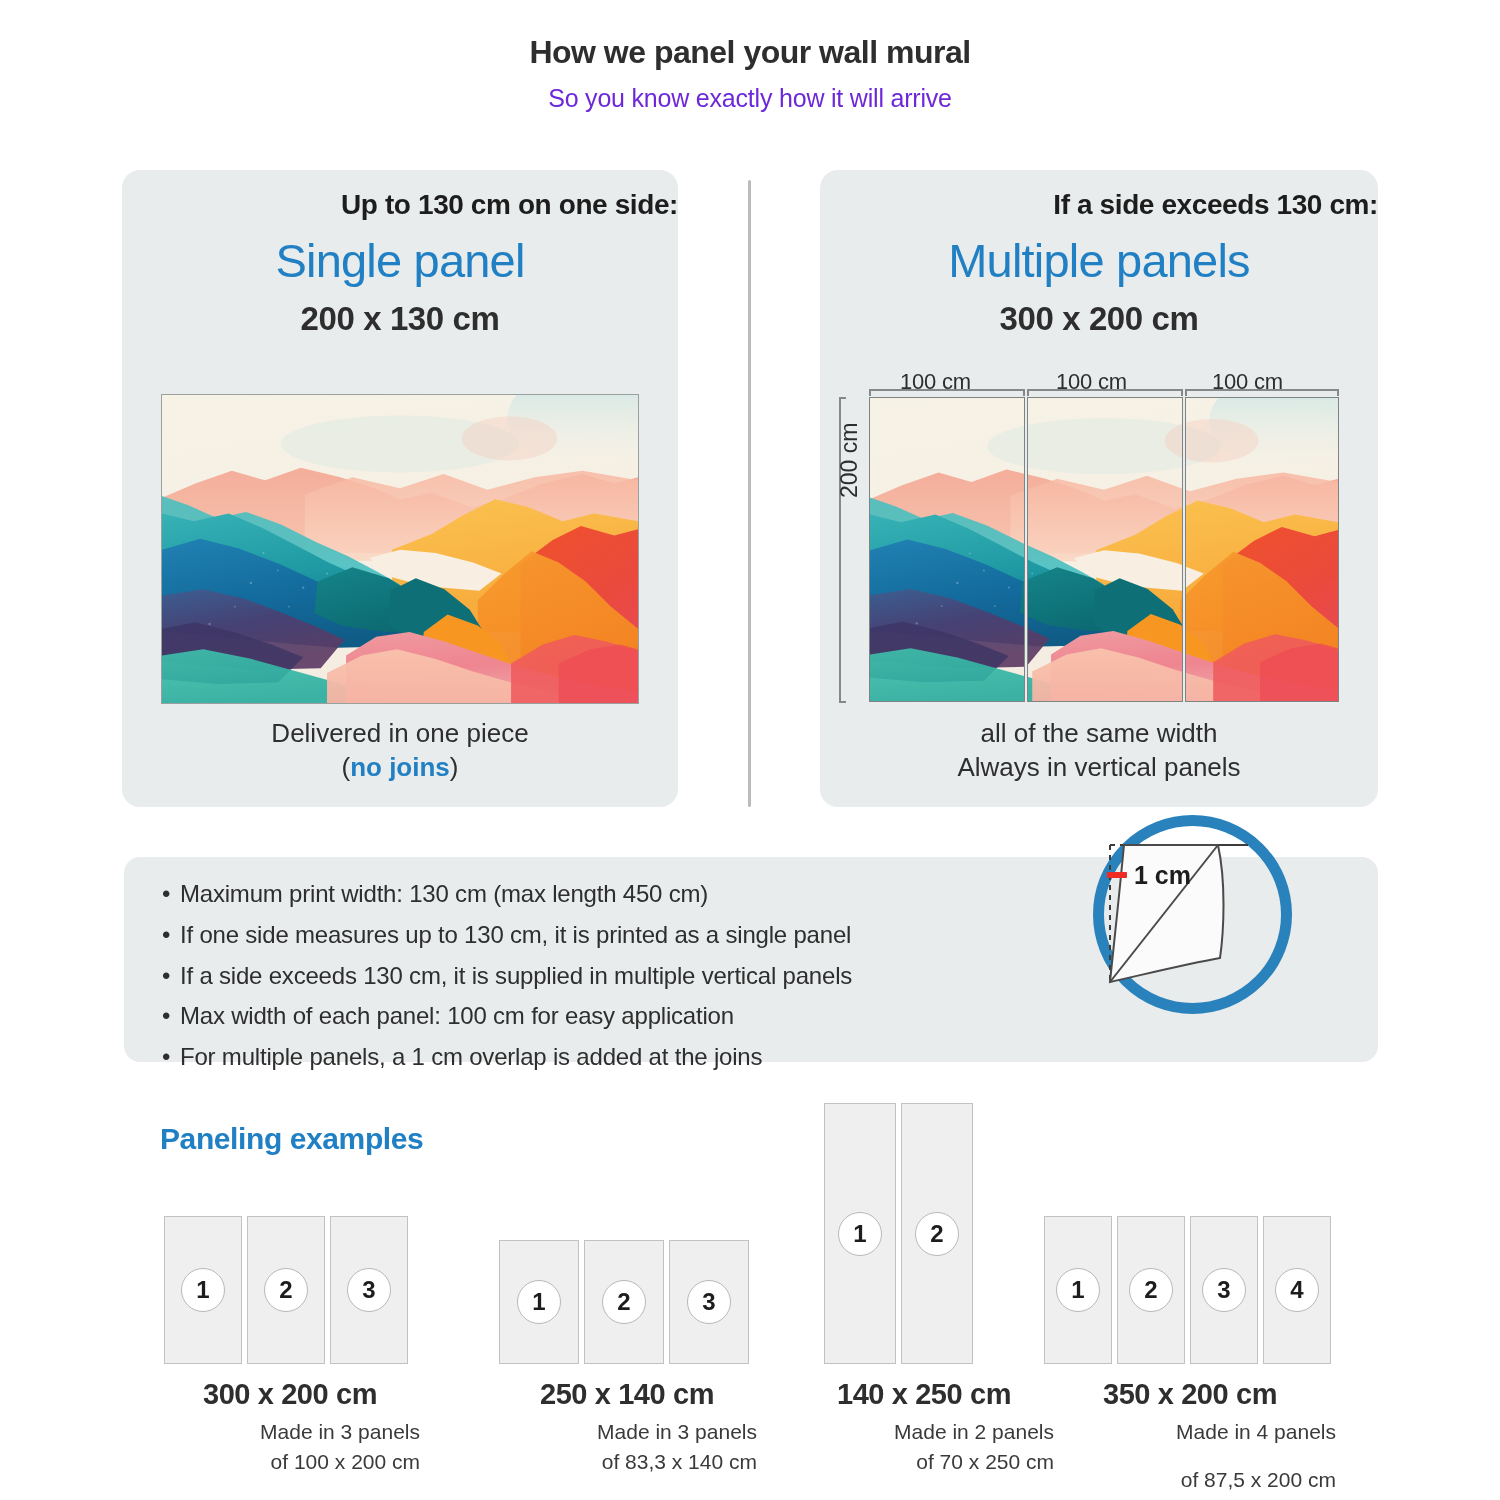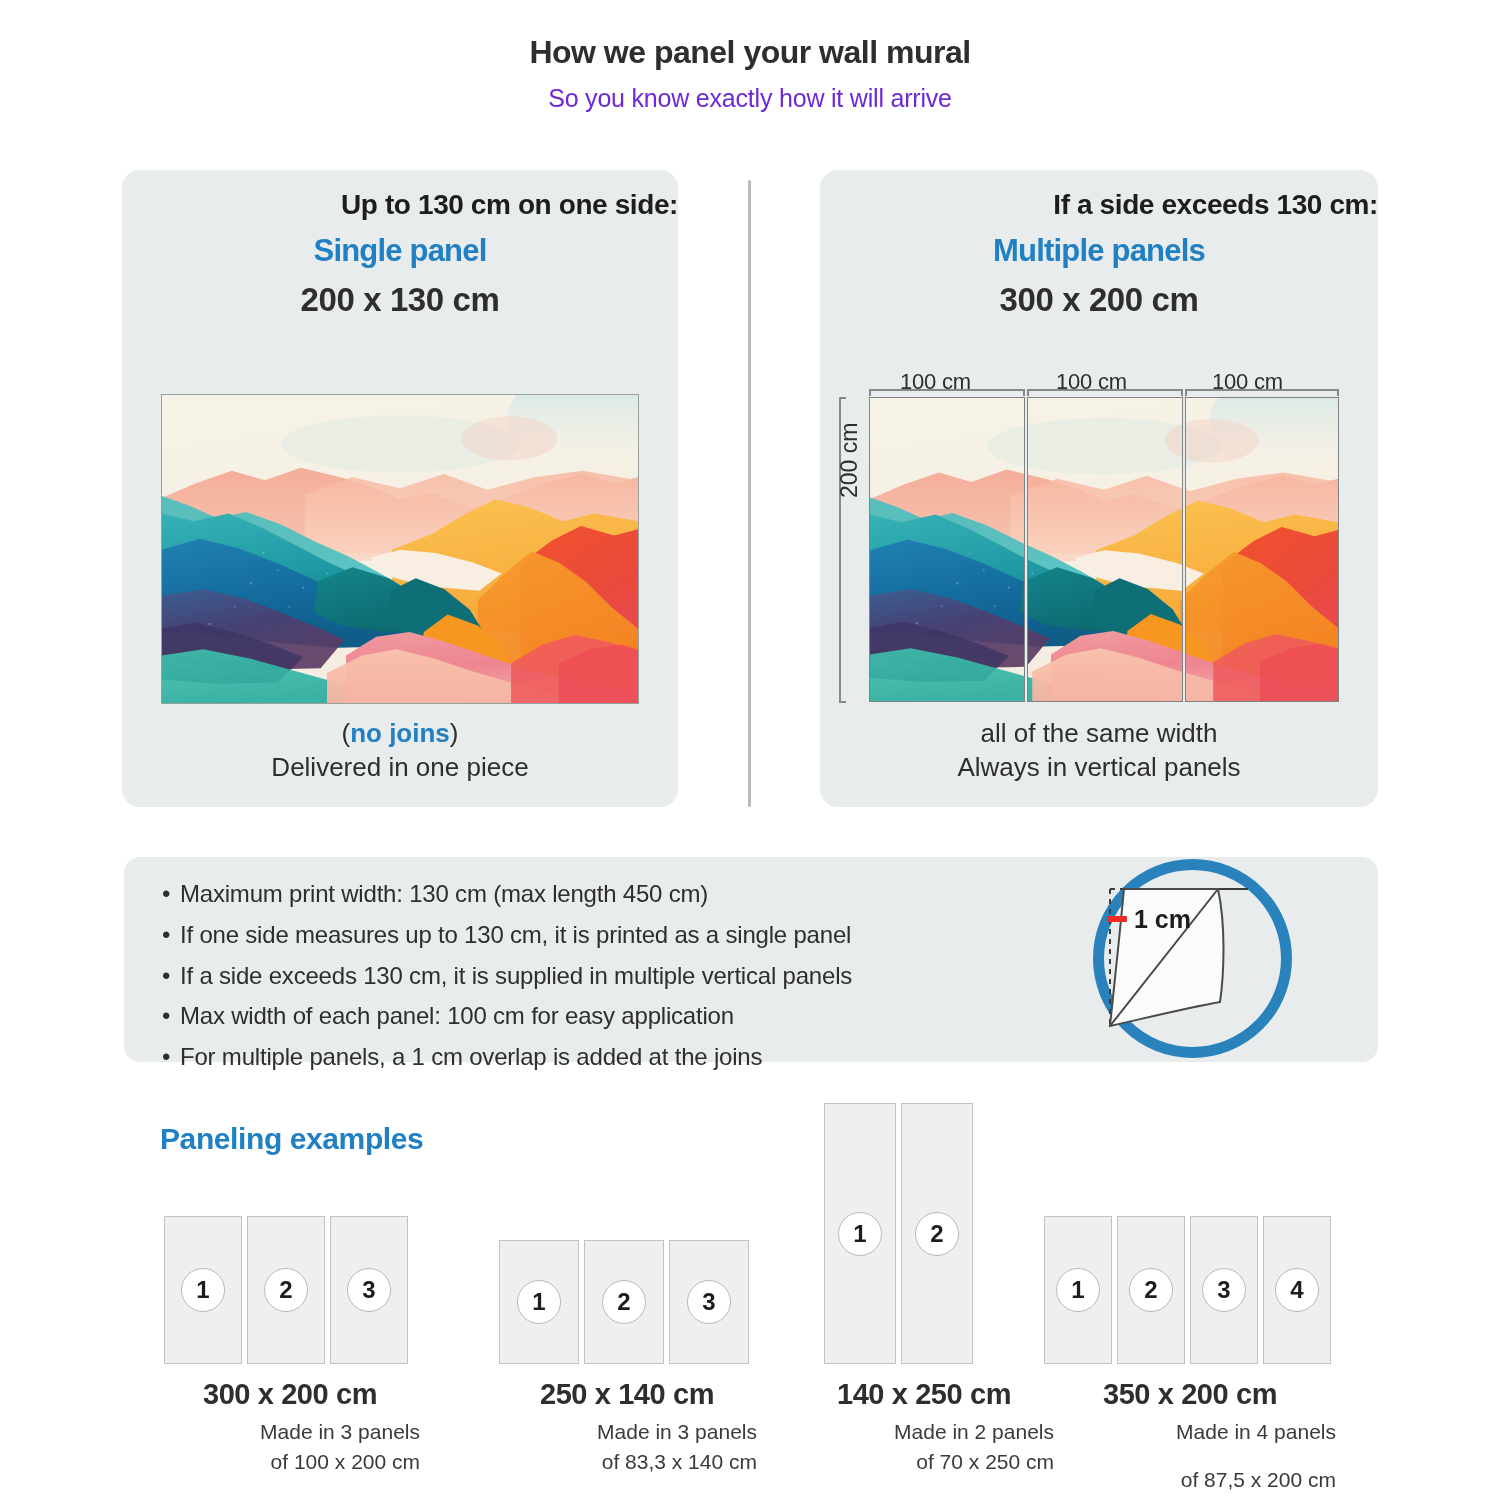--- a/index.html
+++ b/index.html
@@ -25,21 +25,21 @@
     position:absolute; background:#e8ecec; border-radius:18px;
   }
   #card-single { left:122px; top:170px; width:556px; height:637px; }
   #card-multi  { left:820px; top:170px; width:558px; height:637px; }
 
   .card-kicker {
     text-align:right; font-size:28px; font-weight:bold; color:#1d1d1d;
     margin-top:19px; letter-spacing:-0.4px;
   }
   .card-headline {
-    text-align:center; font-size:31px; font-weight:bold; color:#2180c4;
+    text-align:center; font-size:47px; font-weight:normal; color:#2180c4;
     margin-top:12px; letter-spacing:-0.8px;
   }
   .card-dims {
     text-align:center; font-size:33px; font-weight:bold; color:#2e2e2e;
     margin-top:12px; letter-spacing:-0.4px;
   }
   .card-footer {
     position:absolute; left:0; bottom:22px; width:100%; text-align:center;
     font-size:26px; line-height:1.33; color:#2e2e2e;
   }
@@ -83,21 +83,21 @@
   #rules-list { position:absolute; left:38px; top:20px; width:900px; }
   .rule-row { display:flex; align-items:flex-start; margin-bottom:6px; }
   .rule-bullet {
     width:18px; flex:0 0 18px; font-size:24px; line-height:1.45;
     color:#2e2e2e; text-align:left;
   }
   .rule-text { font-size:24px; line-height:1.45; color:#2e2e2e; letter-spacing:-0.2px; }
 
   
   #overlap-badge {
-    position:absolute; left:1090px; top:856px; width:205px; height:205px;
+    position:absolute; left:1090px; top:812px; width:205px; height:205px;
   }
   #overlap-badge svg { display:block; }
 
   
   #examples-title {
     position:absolute; left:160px; top:1122px;
     font-size:30px; font-weight:bold; color:#2180c4; letter-spacing:-0.4px;
   }
   .example { position:absolute; }
   .ex-panels { position:absolute; display:flex; }
@@ -241,24 +241,24 @@
       </g>
     </symbol>
   </defs>
 </svg>
 
 <div class="card" id="card-single">
   <div class="card-kicker">Up to 130 cm on one side:</div>
   <div class="card-headline">Single panel</div>
   <div class="card-dims">200 x 130 cm</div>
   <div class="card-footer">
+    <div>Delivered in one piece</div>
     <div>
       <span>(</span><span class="accent">no joins</span><span>)</span>
     </div>
-    <div>Delivered in one piece</div>
   </div>
 </div>
 
 <div class="mural" id="mural-single">
   <svg width="100%" height="100%" viewBox="0 0 600 390" preserveAspectRatio="none">
     <use href="#muralArt" x="0" y="0" width="600" height="390"></use>
   </svg>
 </div>
 
 <div id="vdivider"></div>

